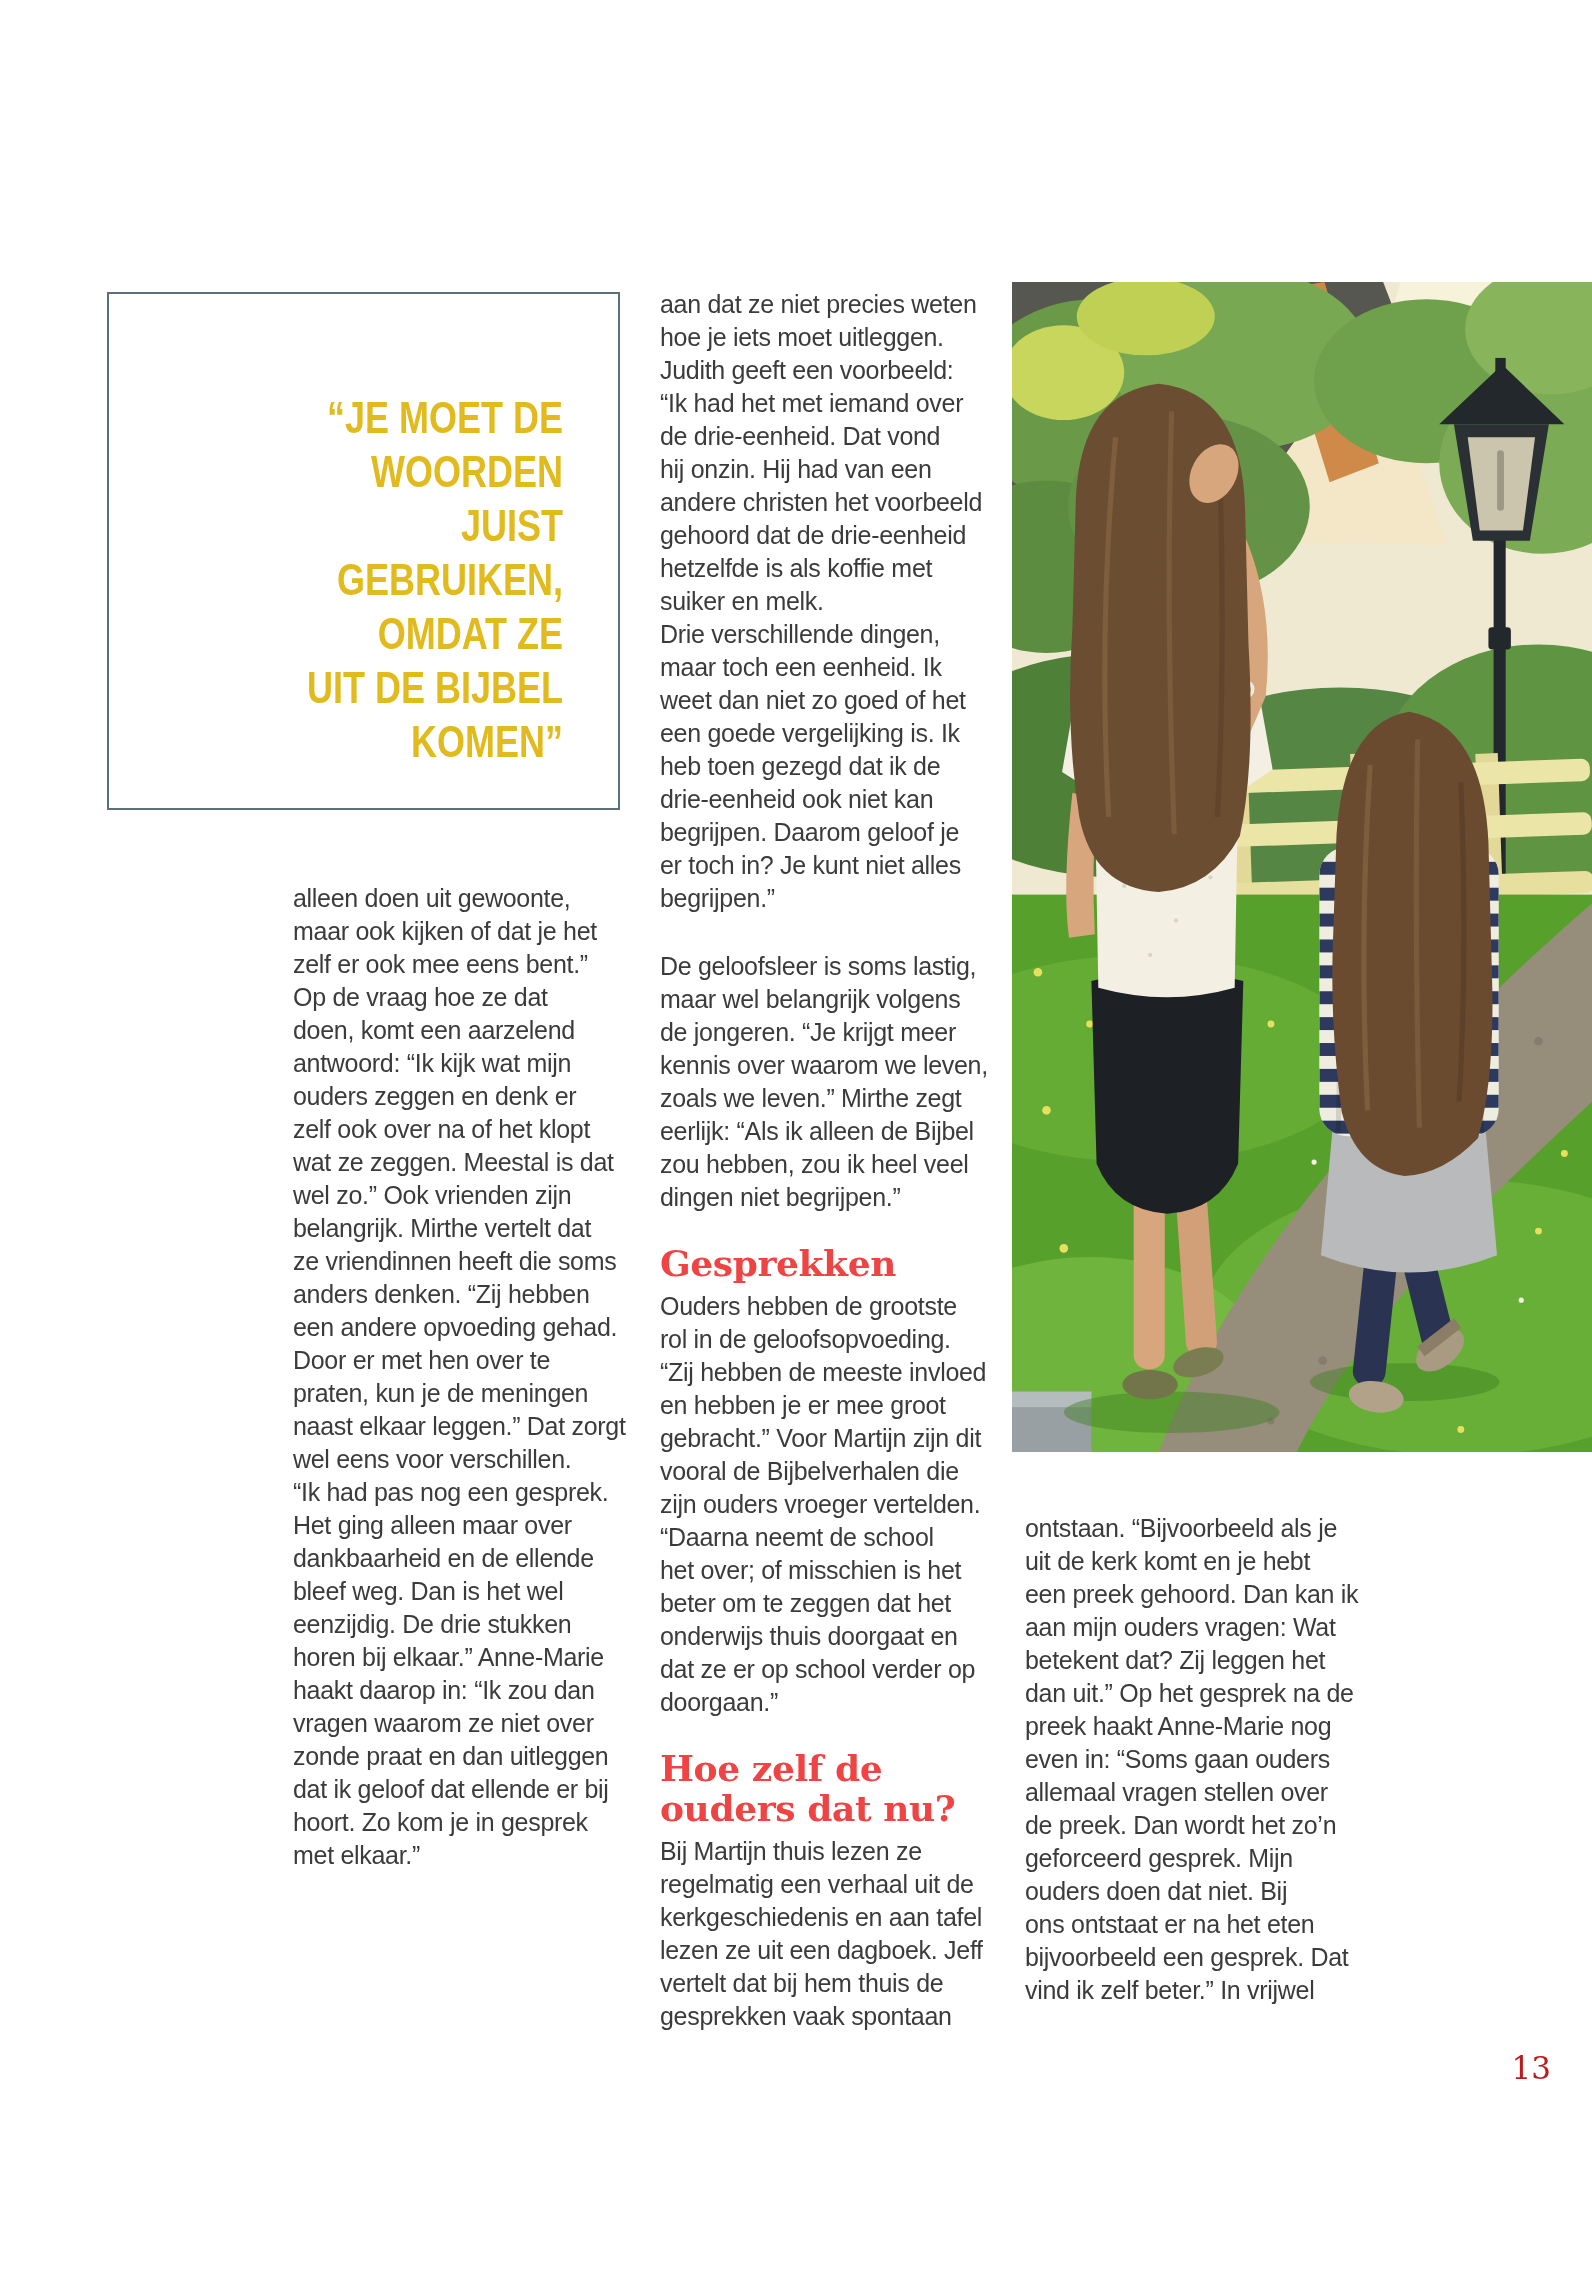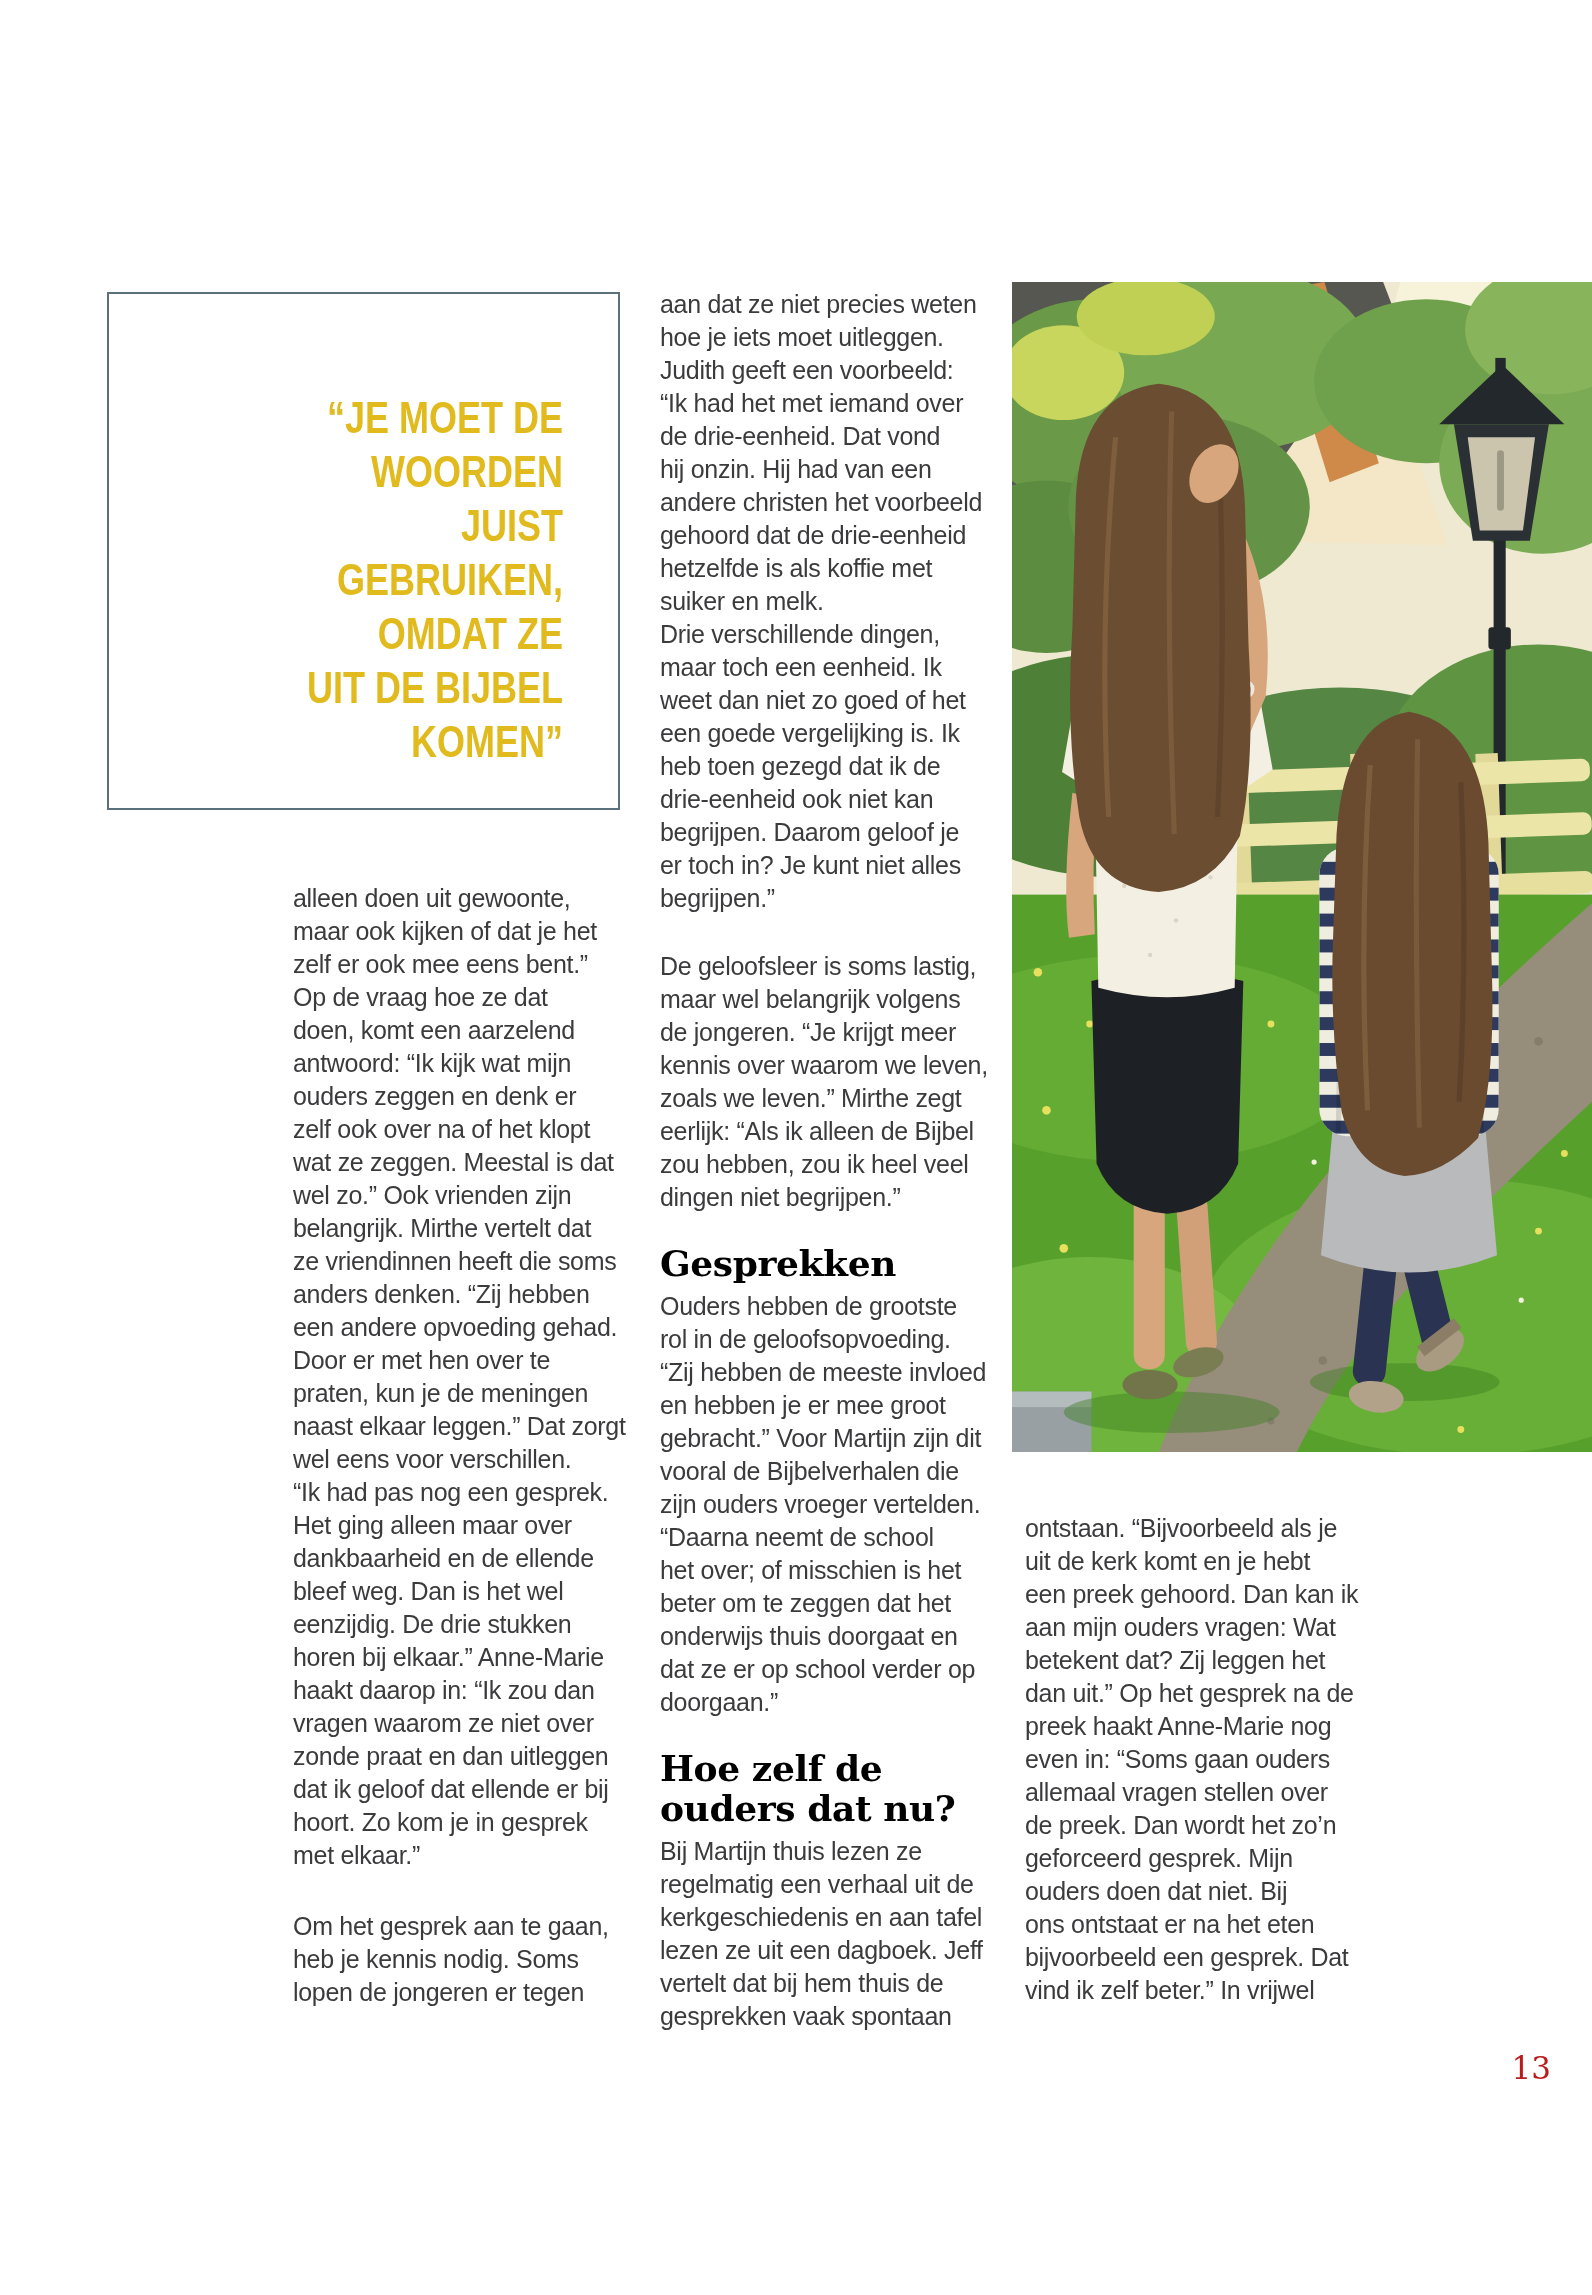--- a/index.html
+++ b/index.html
@@ -43,21 +43,21 @@
     letter-spacing:-0.3px;
   }
   .col p{
     margin:0;
     white-space:pre;
   }
   .col p + p{ margin-top:35px; }
   .col-heading{
     font-family:"DejaVu Serif", serif;
     font-weight:700;
-    color:#000000;
+    color:#ef4444;
     font-size:36px;
     line-height:40px;
     letter-spacing:-0.4px;
     white-space:pre-line;
   }
   .col .col-heading{ margin-top:29px; margin-bottom:7px; }
   .col .after-heading{ margin-top:0; }
   #col-left{ left:293px; top:882px; }
   #col-middle{ left:660px; top:288px; }
   #col-right{ left:1025px; top:1512px; }
@@ -118,23 +118,20 @@
 dankbaarheid en de ellende
 bleef weg. Dan is het wel
 eenzijdig. De drie stukken
 horen bij elkaar.” Anne-Marie
 haakt daarop in: “Ik zou dan
 vragen waarom ze niet over
 zonde praat en dan uitleggen
 dat ik geloof dat ellende er bij
 hoort. Zo kom je in gesprek
 met elkaar.”</p>
-    <p style="margin-top:38px;">Om het gesprek aan te gaan,
-heb je kennis nodig. Soms
-lopen de jongeren er tegen</p>
   </div>
 
   <div class="col" id="col-middle">
     <p>aan dat ze niet precies weten
 hoe je iets moet uitleggen.
 Judith geeft een voorbeeld:
 “Ik had het met iemand over
 de drie-eenheid. Dat vond
 hij onzin. Hij had van een
 andere christen het voorbeeld

